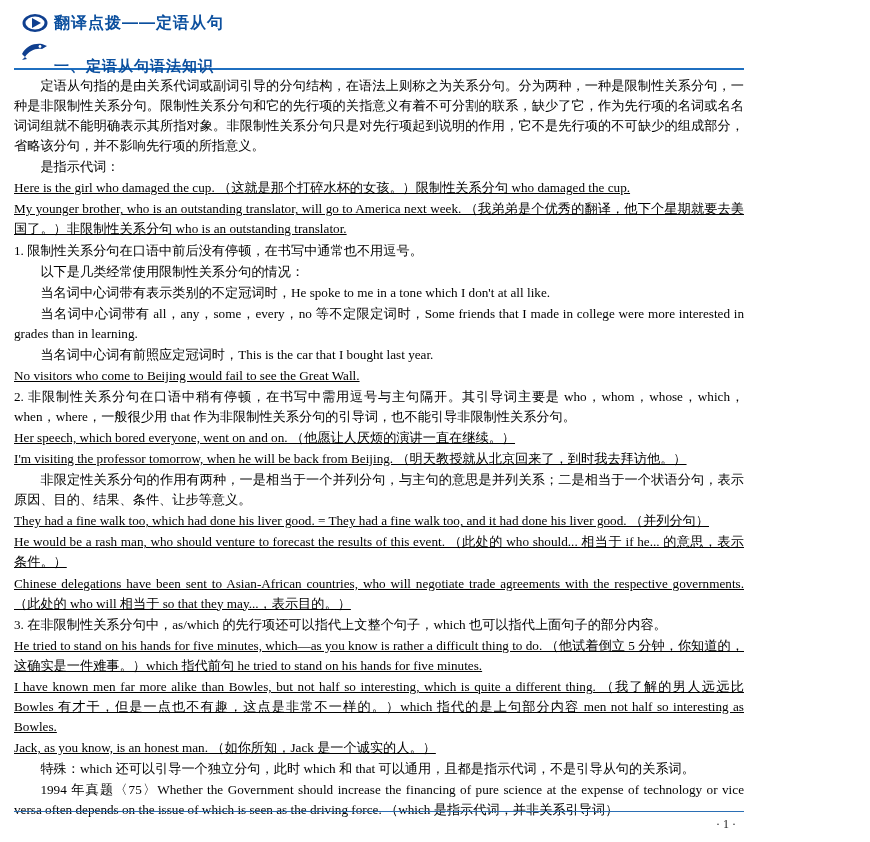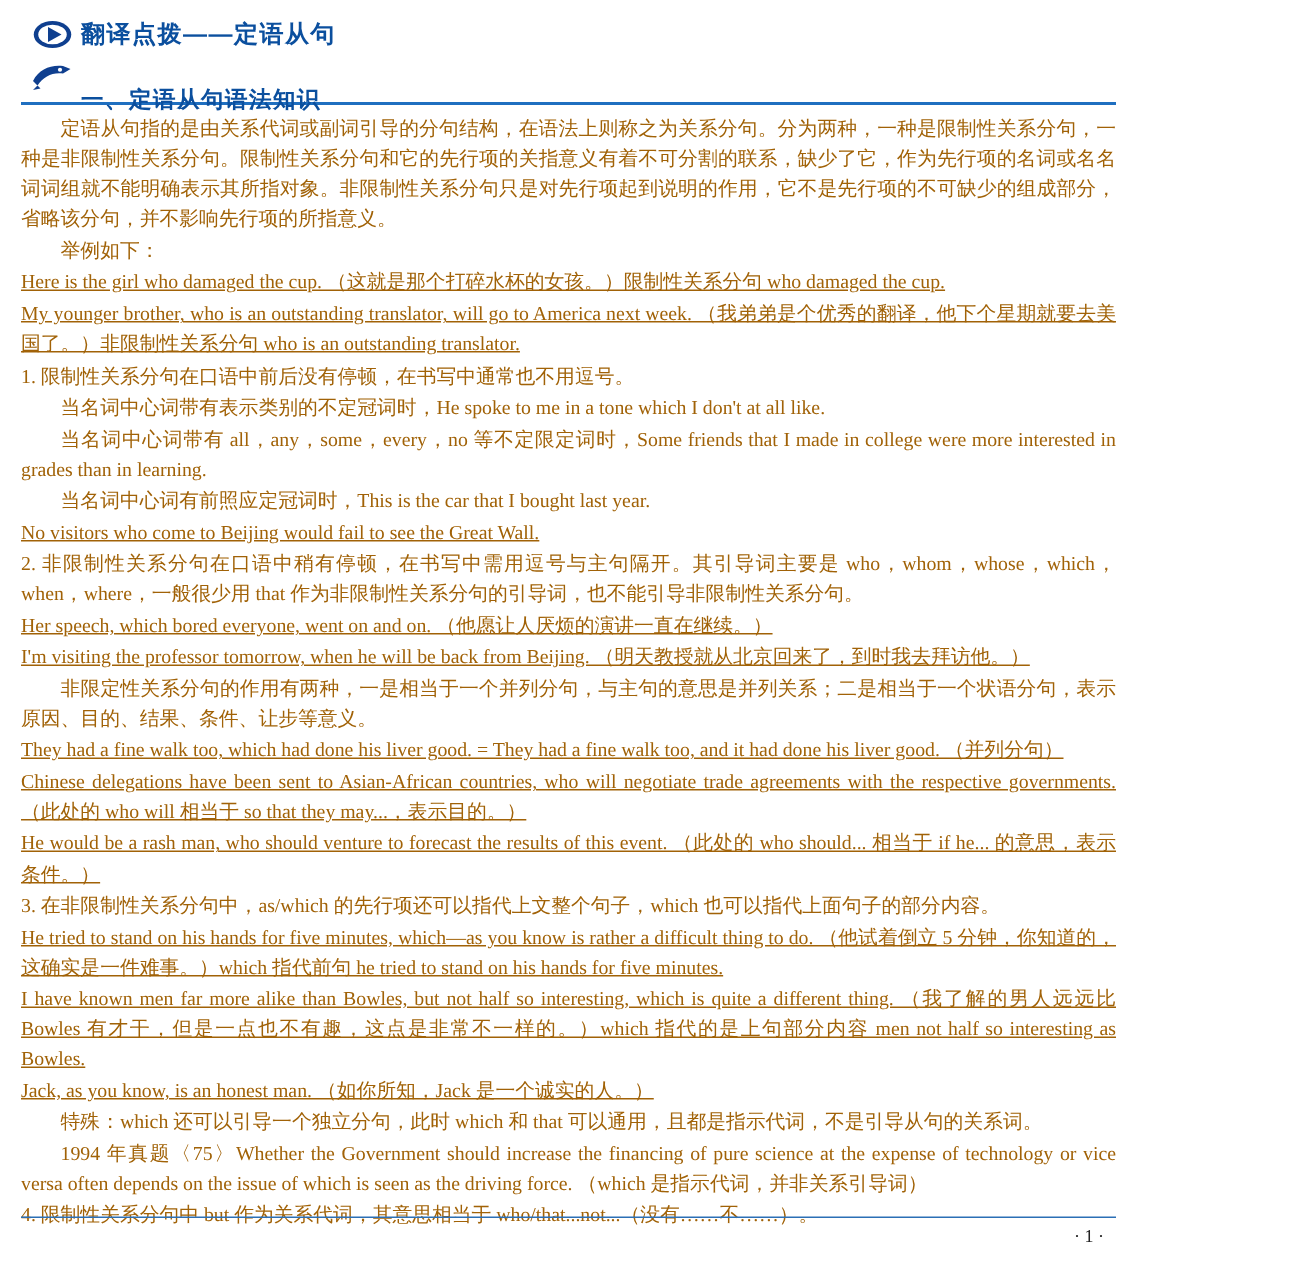--- a/index.html
+++ b/index.html
@@ -72,21 +72,21 @@
     height: 2px;
     background: #1f6fc0;
     margin: 2px 0 6px 0;
   }
 
   
   .body {
     font-size: 13.2px;
     line-height: 1.52;
     text-align: justify;
-    color: #a16207;
+    color: #000000;
   }
   .body p {
     margin: 0 0 1px 0;
   }
   .indent {
     text-indent: 2em;
   }
   .en {
     font-family: "Liberation Serif", serif;
     text-decoration: underline;
@@ -138,40 +138,40 @@
         <circle cx="20" cy="6.5" r="1.4" fill="#ffffff"></circle>
       </svg>
     </span>
     <span class="subbanner-title">一、定语从句语法知识</span>
   </div>
 
   <div class="rule"></div>
 
   <div class="body">
     <p class="indent">定语从句指的是由关系代词或副词引导的分句结构，在语法上则称之为关系分句。分为两种，一种是限制性关系分句，一种是非限制性关系分句。限制性关系分句和它的先行项的关指意义有着不可分割的联系，缺少了它，作为先行项的名词或名名词词组就不能明确表示其所指对象。非限制性关系分句只是对先行项起到说明的作用，它不是先行项的不可缺少的组成部分，省略该分句，并不影响先行项的所指意义。</p>
-    <p class="indent">举例如下：</p>
+    <p class="indent">是指示代词：</p>
     <p class="en">Here is the girl who damaged the cup. （这就是那个打碎水杯的女孩。）限制性关系分句 who damaged the cup.</p>
     <p class="en">My younger brother, who is an outstanding translator, will go to America next week. （我弟弟是个优秀的翻译，他下个星期就要去美国了。）非限制性关系分句 who is an outstanding translator.</p>
     <p class="num">1. 限制性关系分句在口语中前后没有停顿，在书写中通常也不用逗号。</p>
+    <p class="indent">以下是几类经常使用限制性关系分句的情况：</p>
     <p class="indent">当名词中心词带有表示类别的不定冠词时，He spoke to me in a tone which I don't at all like.</p>
     <p class="indent">当名词中心词带有 all，any，some，every，no 等不定限定词时，Some friends that I made in college were more interested in grades than in learning.</p>
     <p class="indent">当名词中心词有前照应定冠词时，This is the car that I bought last year.</p>
     <p class="en u">No visitors who come to Beijing would fail to see the Great Wall.</p>
     <p class="num">2. 非限制性关系分句在口语中稍有停顿，在书写中需用逗号与主句隔开。其引导词主要是 who，whom，whose，which，when，where，一般很少用 that 作为非限制性关系分句的引导词，也不能引导非限制性关系分句。</p>
     <p class="en">Her speech, which bored everyone, went on and on. （他愿让人厌烦的演讲一直在继续。）</p>
     <p class="en">I'm visiting the professor tomorrow, when he will be back from Beijing. （明天教授就从北京回来了，到时我去拜访他。）</p>
     <p class="indent">非限定性关系分句的作用有两种，一是相当于一个并列分句，与主句的意思是并列关系；二是相当于一个状语分句，表示原因、目的、结果、条件、让步等意义。</p>
     <p class="en">They had a fine walk too, which had done his liver good. = They had a fine walk too, and it had done his liver good. （并列分句）</p>
+    <p class="en">He would be a rash man, who should venture to forecast the results of this event. （此处的 who should... 相当于 if he... 的意思，表示条件。）</p>
     <p class="en">Chinese delegations have been sent to Asian-African countries, who will negotiate trade agreements with the respective governments. （此处的 who will 相当于 so that they may...，表示目的。）</p>
-    <p class="en">He would be a rash man, who should venture to forecast the results of this event. （此处的 who should... 相当于 if he... 的意思，表示条件。）</p>
     <p class="num">3. 在非限制性关系分句中，as/which 的先行项还可以指代上文整个句子，which 也可以指代上面句子的部分内容。</p>
     <p class="en">He tried to stand on his hands for five minutes, which—as you know is rather a difficult thing to do. （他试着倒立 5 分钟，你知道的，这确实是一件难事。）which 指代前句 he tried to stand on his hands for five minutes.</p>
     <p class="en">I have known men far more alike than Bowles, but not half so interesting, which is quite a different thing. （我了解的男人远远比 Bowles 有才干，但是一点也不有趣，这点是非常不一样的。）which 指代的是上句部分内容 men not half so interesting as Bowles.</p>
     <p class="en">Jack, as you know, is an honest man. （如你所知，Jack 是一个诚实的人。）</p>
     <p class="indent">特殊：which 还可以引导一个独立分句，此时 which 和 that 可以通用，且都是指示代词，不是引导从句的关系词。</p>
     <p class="indent">1994 年真题〈75〉Whether the Government should increase the financing of pure science at the expense of technology or vice versa often depends on the issue of which is seen as the driving force. （which 是指示代词，并非关系引导词）</p>
-    <p class="num">4. 限制性关系分句中 but 作为关系代词，其意思相当于 who/that...not...（没有……不……）。</p>
   </div>
 
   <div class="footrule"></div>
   <div class="pagenum">· 1 ·</div>
 
 </div>
 
 </body></html>

